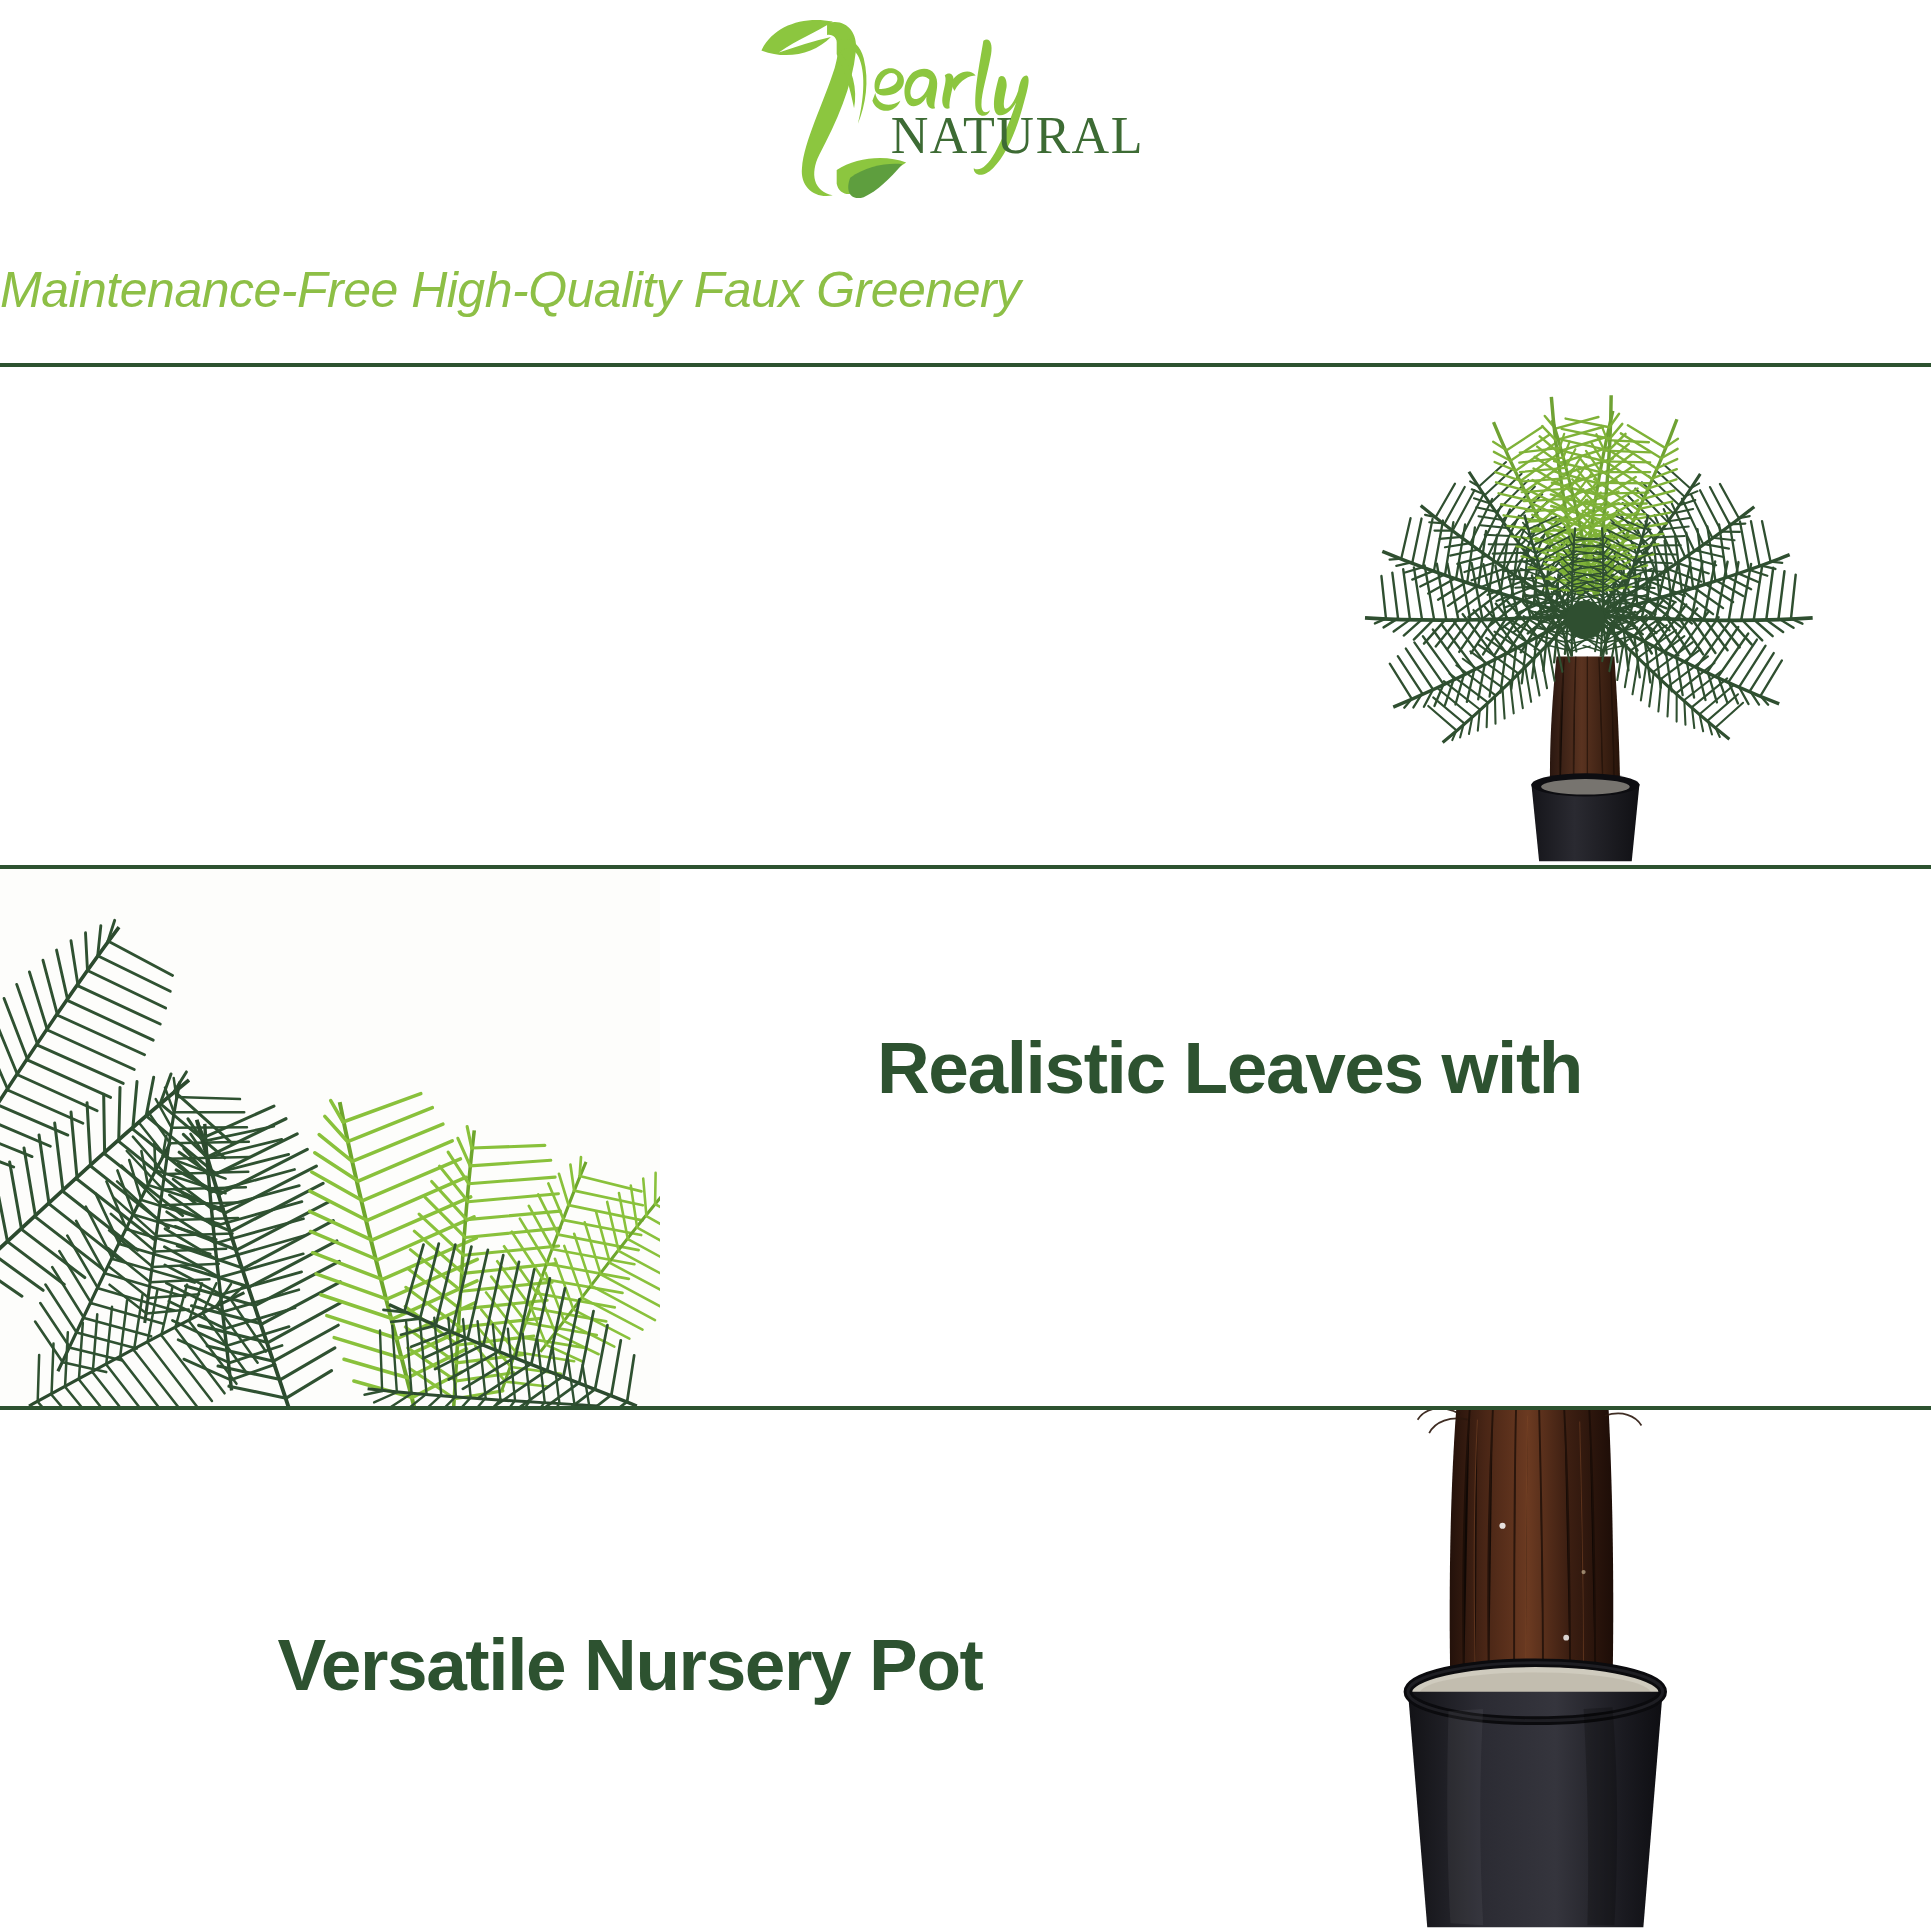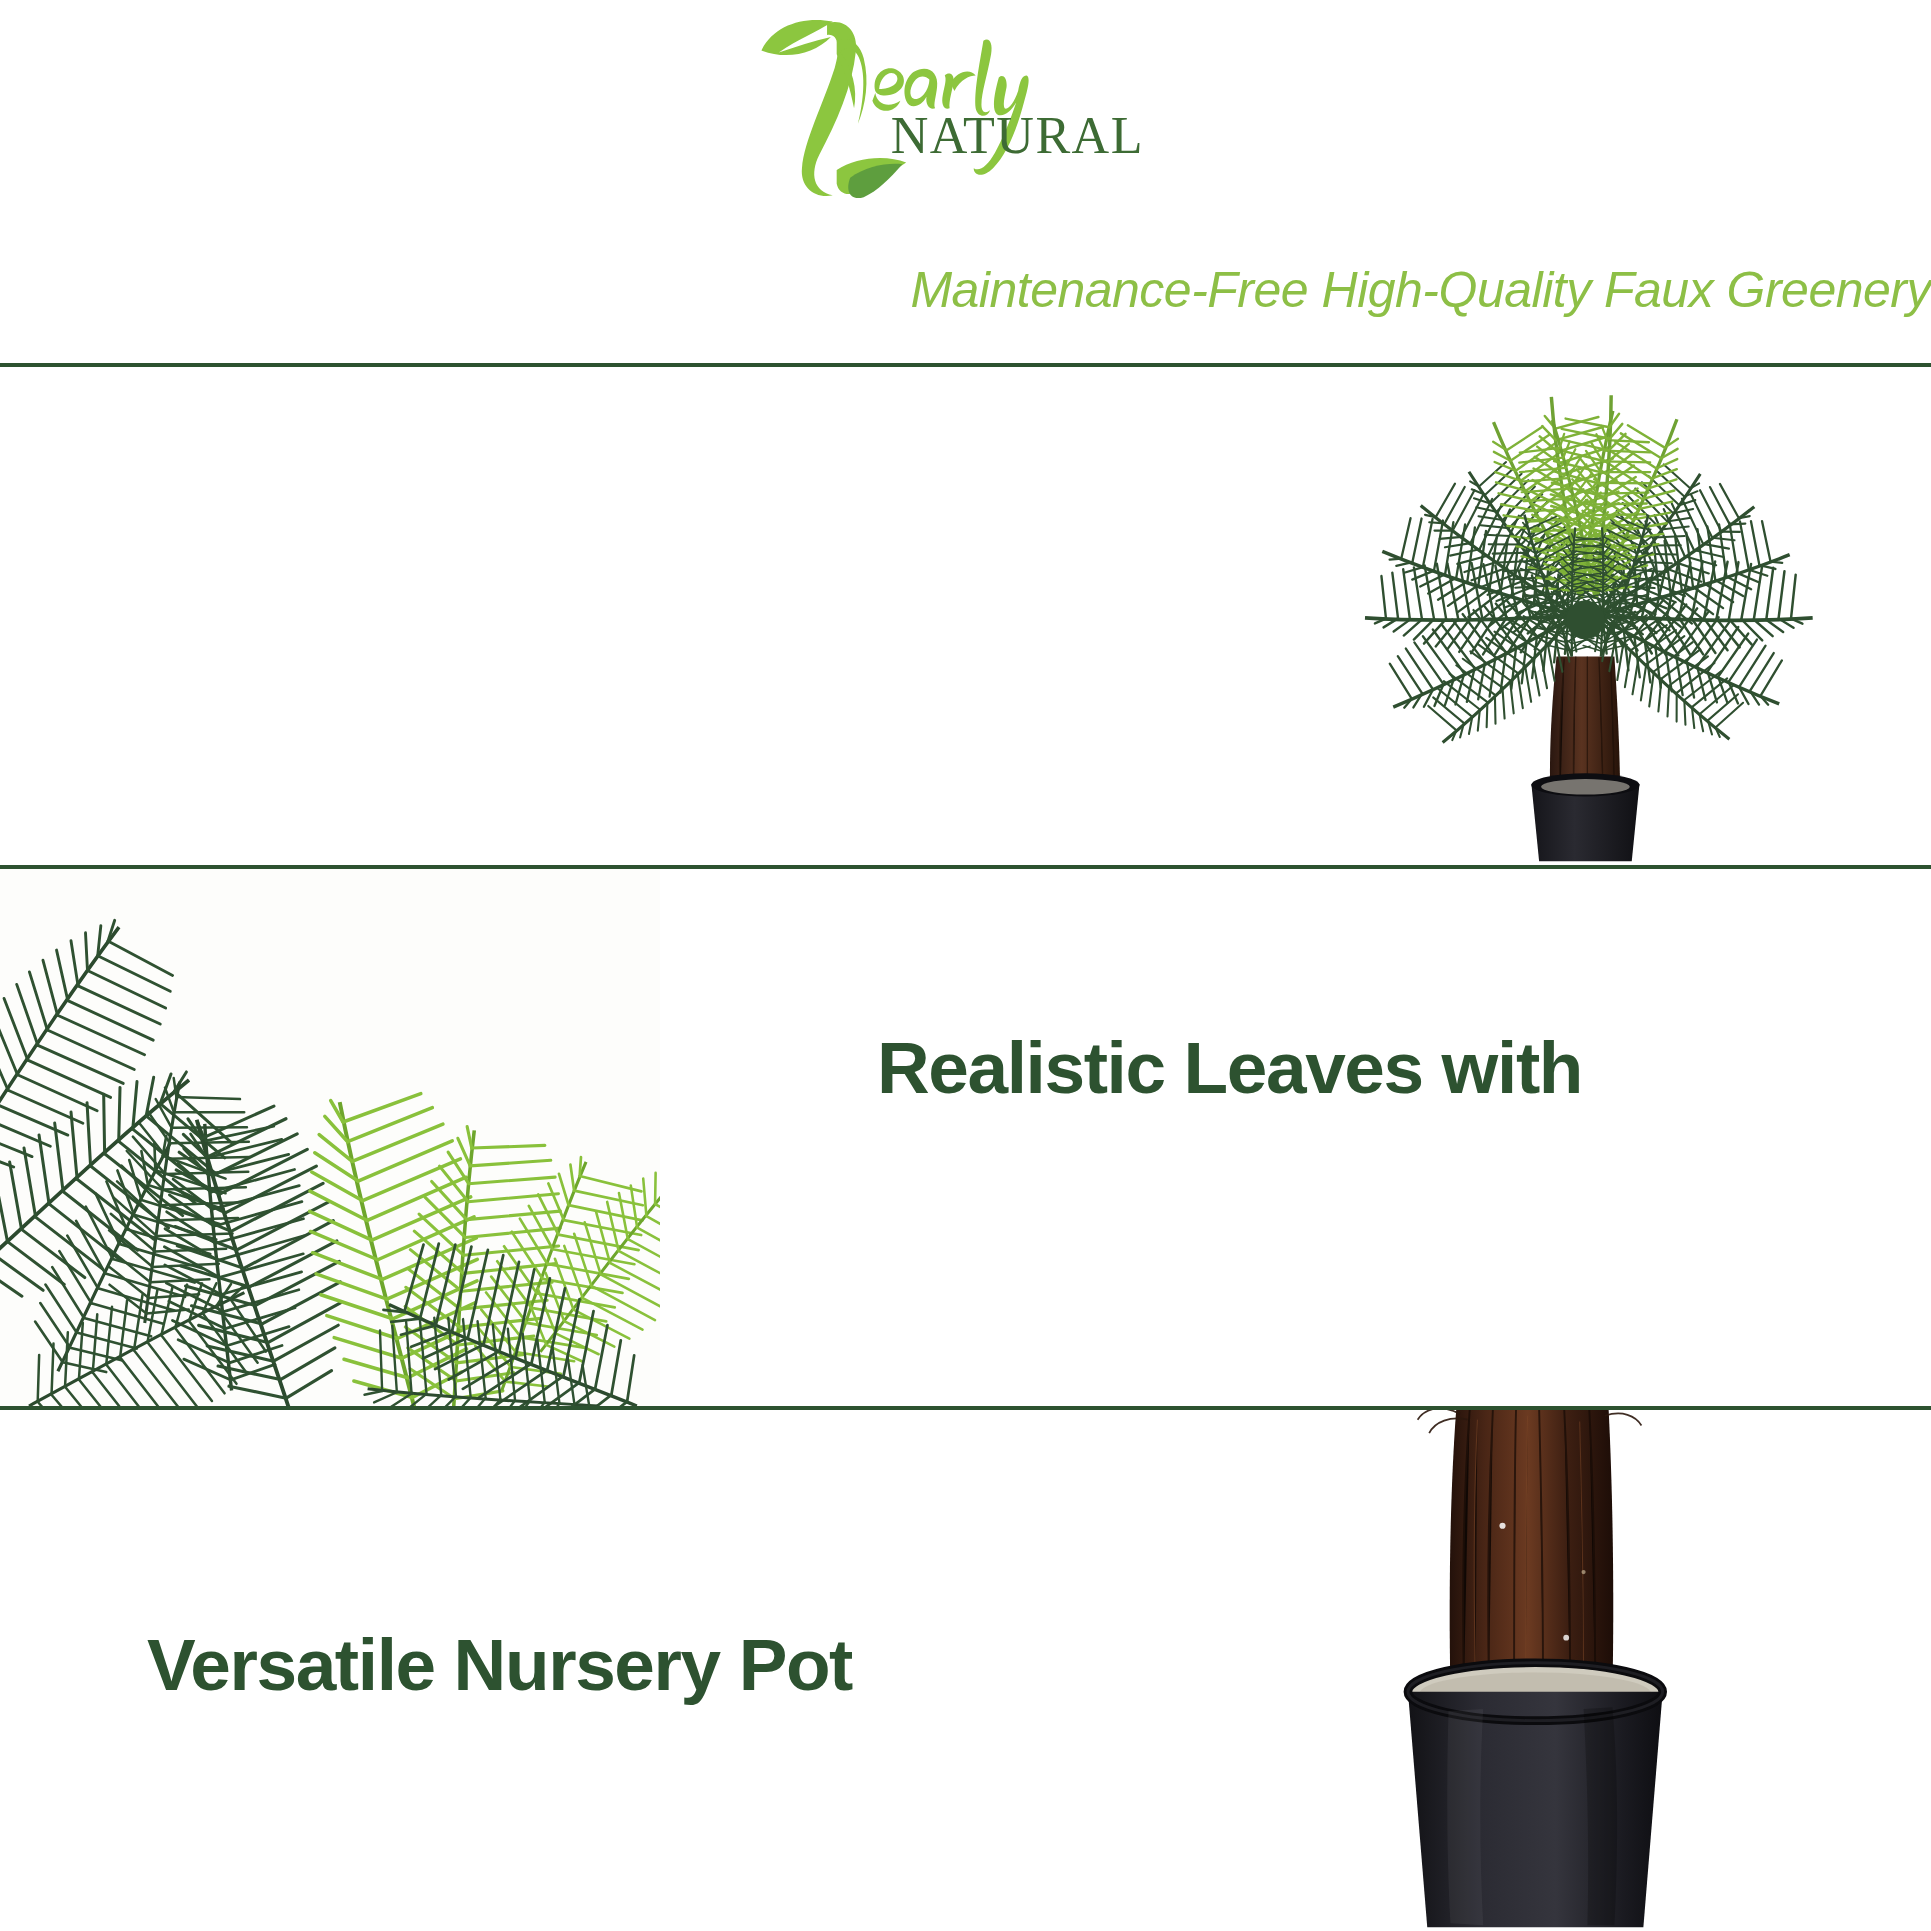--- a/index.html
+++ b/index.html
@@ -16,21 +16,21 @@
     position:absolute; left:0; top:0; width:1931px; height:365px;
     background:#fff;
   }
   .logo-wrap {
     position:absolute; left:50%; top:7.7px; transform:translateX(-50%);
     width:444px; height:193px;
   }
   .logo-svg { display:block; width:444px; height:193px; }
   .tagline {
     position:absolute; left:0; top:261px; width:1931px;
-    text-align:right;
+    text-align:left;
     font-family:"Liberation Sans", sans-serif;
     font-style:italic;
     font-weight:400;
     font-size:50px;
     letter-spacing:-0.5px;
     color:#8dbf46;
     white-space:nowrap;
   }
 
   
@@ -52,21 +52,21 @@
     position:absolute;
     font-family:"Liberation Sans", sans-serif;
     font-weight:700;
     font-size:73px;
     line-height:1.18;
     color:#2d5230;
     letter-spacing:-1.4px;
   }
   .ft-1 { left:133px; top:475px; width:1014px; }
   .ft-2 { left:877px; top:1025px; width:927px; }
-  .ft-3 { left:147px; top:1622px; width:966px; }
+  .ft-3 { left:147px; top:1622px; width:966px;text-align:center; }
 
   
   .photo-panel { position:absolute; overflow:hidden; background:#fff; }
   .panel-palm  { left:1236px; top:367px;  width:695px;  height:498px; }
   .panel-leaf  { left:0px;    top:869px;  width:660px;  height:537px; }
   .panel-pot   { left:1294px; top:1410px; width:637px;  height:521px; }
 
   .photo-svg { display:block; width:100%; height:100%; }
 </style>
 </head>

